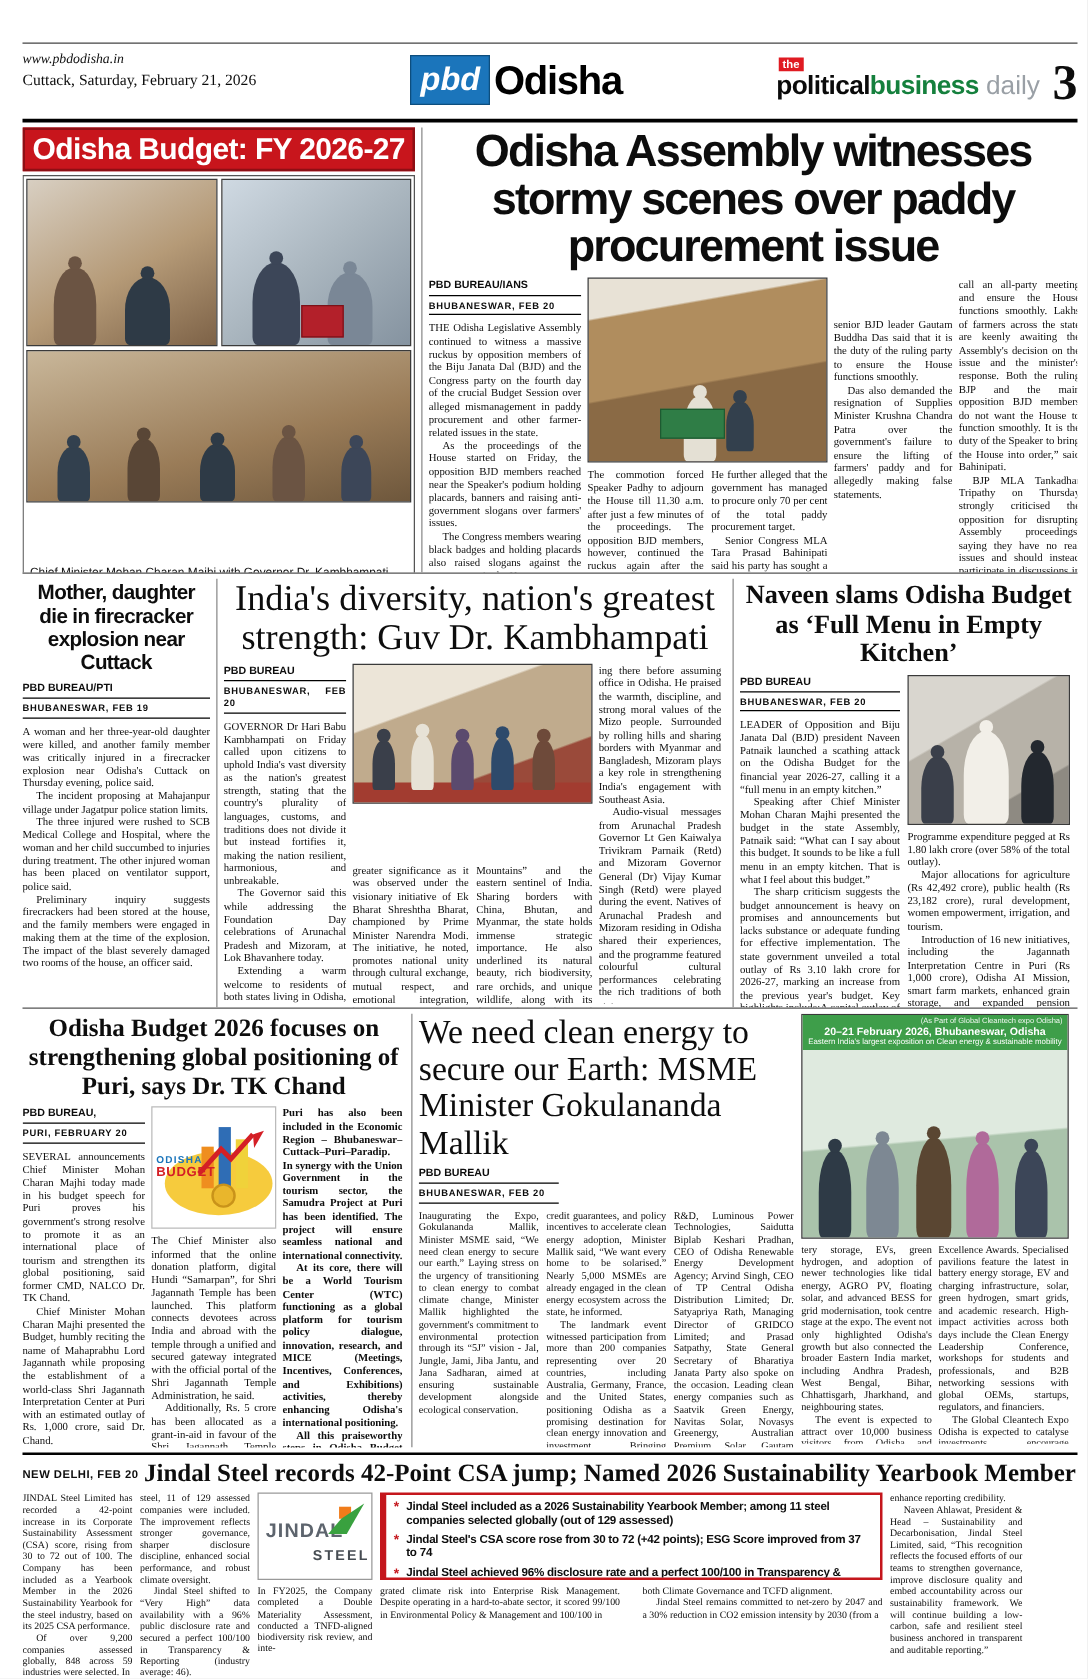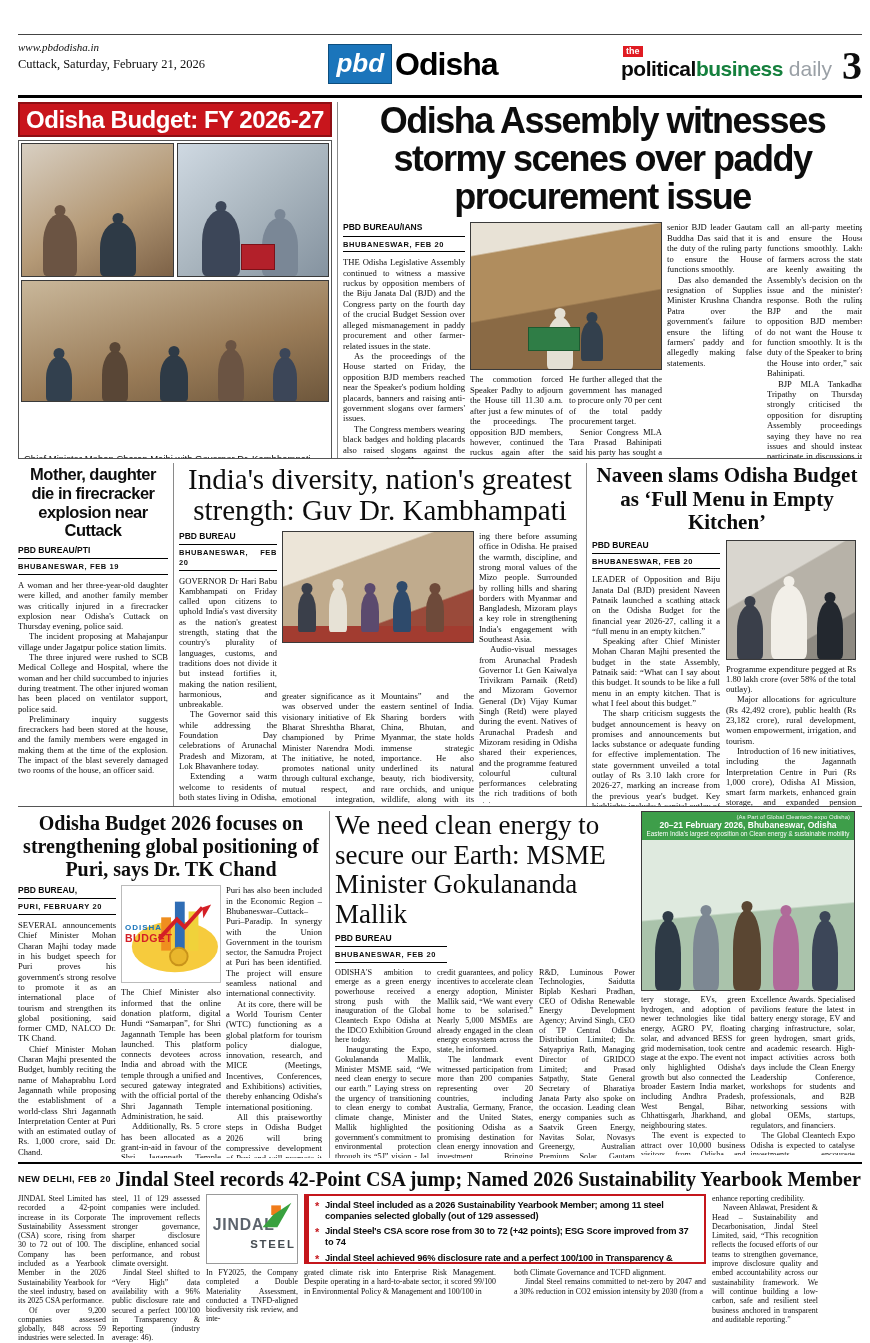--- a/index.html
+++ b/index.html
@@ -47,21 +47,21 @@
   .phwide { grid-column:1/3; height:122px; background:linear-gradient(165deg,#c9b79a,#9a7c58 60%,#6e573c); }
   .caption { font:9.5px/1.3 "Liberation Sans",sans-serif; padding:4px 3px 2px; text-align:left;margin-top:47px; }
   .assembly { flex:1; overflow:hidden; }
   .h-assembly { font:bold 36px/1.06 "Liberation Sans",sans-serif; letter-spacing:-1.5px; text-align:center; margin:0 0 6px; }
   .assembly-body { display:flex; gap:5px; font-size:8.6px; line-height:10.4px; height:262px; }
   .a-c1 { width:122px; flex:none; }
   .a-mid { width:192px; flex:none; }
   .assembly-photo { height:148px; margin-bottom:4px; background:linear-gradient(170deg,#e8e2d6 0 18%,#b08d5e 19% 55%,#8a6a45 56% 100%); }
   .subcols { display:flex; gap:6px; height:106px; }
   .subcols .col { flex:1; }
-  .a-c3 { width:95px; flex:none; }
+  .a-c3 { width:95px; flex:none;margin-top:32px; }
   .a-c4 { width:97px; flex:none; }
   
   .row2 { height:348px; border-top:1px solid #555; padding-top:4px; }
   .mother { width:150px; flex:none; overflow:hidden; }
   .h-mother { font:bold 16.5px/1.14 "Liberation Sans",sans-serif; letter-spacing:-0.5px; text-align:center; margin:2px 0 5px; }
   .mother-body { font-size:8.6px; line-height:10.3px; text-align:justify; overflow:hidden; height:250px; }
   .india { width:402px; flex:none; overflow:hidden; }
   .h-india { font:29px/1.07 "Liberation Serif",serif; text-align:center; margin:1px 0 5px; }
   .india-body { display:flex; gap:5px; font-size:8.6px; line-height:10.3px; height:272px; }
   .i-c1 { width:98px; flex:none; }
@@ -76,21 +76,21 @@
   .n-c1 { width:128px; flex:none; }
   .n-c2 { width:130px; flex:none; }
   .naveen-photo { height:120px; margin-bottom:4px; background:linear-gradient(150deg,#d9d6cf 0 35%,#b7b2a8 36% 75%,#8e8a82 76% 100%); }
   
   .row3 { height:352px; border-top:1px solid #555; padding-top:4px; }
   .puri { width:306px; flex:none; overflow:hidden; }
   .h-puri { font:bold 20px/1.14 "Liberation Serif",serif; text-align:center; margin:1px 0 5px; }
   .puri-body { display:flex; gap:5px; font-size:8.6px; line-height:10.3px; height:296px; }
   .p-c1 { width:98px; flex:none; }
   .p-mid { width:100px; flex:none; }
-  .p-c3 { width:96px; flex:none; }
+  .p-c3 { width:96px; flex:none;font-weight:bold; }
   .budget-graphic { border:1px solid #bbb; height:98px; margin-bottom:4px; position:relative; background:#fff; }
   .bg-label { position:absolute; left:3px; top:38px; font-family:"Liberation Sans",sans-serif; line-height:1.05; }
   .bg-odisha { display:block; font-weight:bold; font-size:8px; color:#1b75bb; letter-spacing:1px; }
   .bg-budget { display:block; font-weight:bold; font-size:10.5px; color:#d41f26; letter-spacing:.5px; }
   .msme { flex:1; overflow:hidden; }
   .msme-flex { display:flex; gap:6px; }
   .msme-left { width:300px; flex:none; }
   .h-msme { font:27px/1.1 "Liberation Serif",serif; margin:0 0 3px; }
   .msme-by { width:112px; margin-bottom:4px; }
   .msme-cols { display:flex; gap:6px; font-size:8.2px; line-height:9.7px; height:212px; }
@@ -345,21 +345,20 @@
     <section class="msme">
       <div class="msme-flex">
         <div class="msme-left">
           <h2 class="h-msme">We need clean energy to secure our Earth: MSME Minister Gokulananda Mallik</h2>
           <div class="msme-by">
             <div class="byline">PBD BUREAU</div>
             <div class="dateline">BHUBANESWAR, FEB 20</div>
           </div>
           <div class="msme-cols">
             <div class="col">
-                <p class="para">ODISHA'S ambition to emerge as a green energy powerhouse received a strong push with the inauguration of the Global Cleantech Expo Odisha at the IDCO Exhibition Ground here today.</p>
                 <p class="para">Inaugurating the Expo, Gokulananda Mallik, Minister MSME said, “We need clean energy to secure our earth.” Laying stress on the urgency of transitioning to clean energy to combat climate change, Minister Mallik highlighted the government's commitment to environmental protection through its “5J” vision - Jal, Jungle, Jami, Jiba Jantu, and Jana Sadharan, aimed at ensuring sustainable development alongside ecological conservation.</p>
               </div>
             <div class="col">
                 <p class="para">credit guarantees, and policy incentives to accelerate clean energy adoption, Minister Mallik said, “We want every home to be solarised.” Nearly 5,000 MSMEs are already engaged in the clean energy ecosystem across the state, he informed.</p>
                 <p class="para">The landmark event witnessed participation from more than 200 companies representing over 20 countries, including Australia, Germany, France, and the United States, positioning Odisha as a promising destination for clean energy innovation and investment. Bringing together industry leaders, policymakers, innovators, and investors, the expo stands as the first large-scale cleantech exhibition of its kind in Eastern India.</p>
               </div>
             <div class="col">
                 <p class="para">R&amp;D, Luminous Power Technologies, Saidutta Biplab Keshari Pradhan, CEO of Odisha Renewable Energy Development Agency; Arvind Singh, CEO of TP Central Odisha Distribution Limited; Dr. Satyapriya Rath, Managing Director of GRIDCO Limited; and Prasad Satpathy, State General Secretary of Bharatiya Janata Party also spoke on the occasion. Leading clean energy companies such as Saatvik Green Energy, Navitas Solar, Novasys Greenergy, Australian Premium Solar, Gautam Solar, Pahal Solar, Eastman Auto &amp; Power, Trontek, Galo Energy, JD Solar and Latteys Industries showcased cutting-edge solutions spanning solar energy, battery storage, green hydrogen, and electric mobility.</p>
               </div>
           </div>

